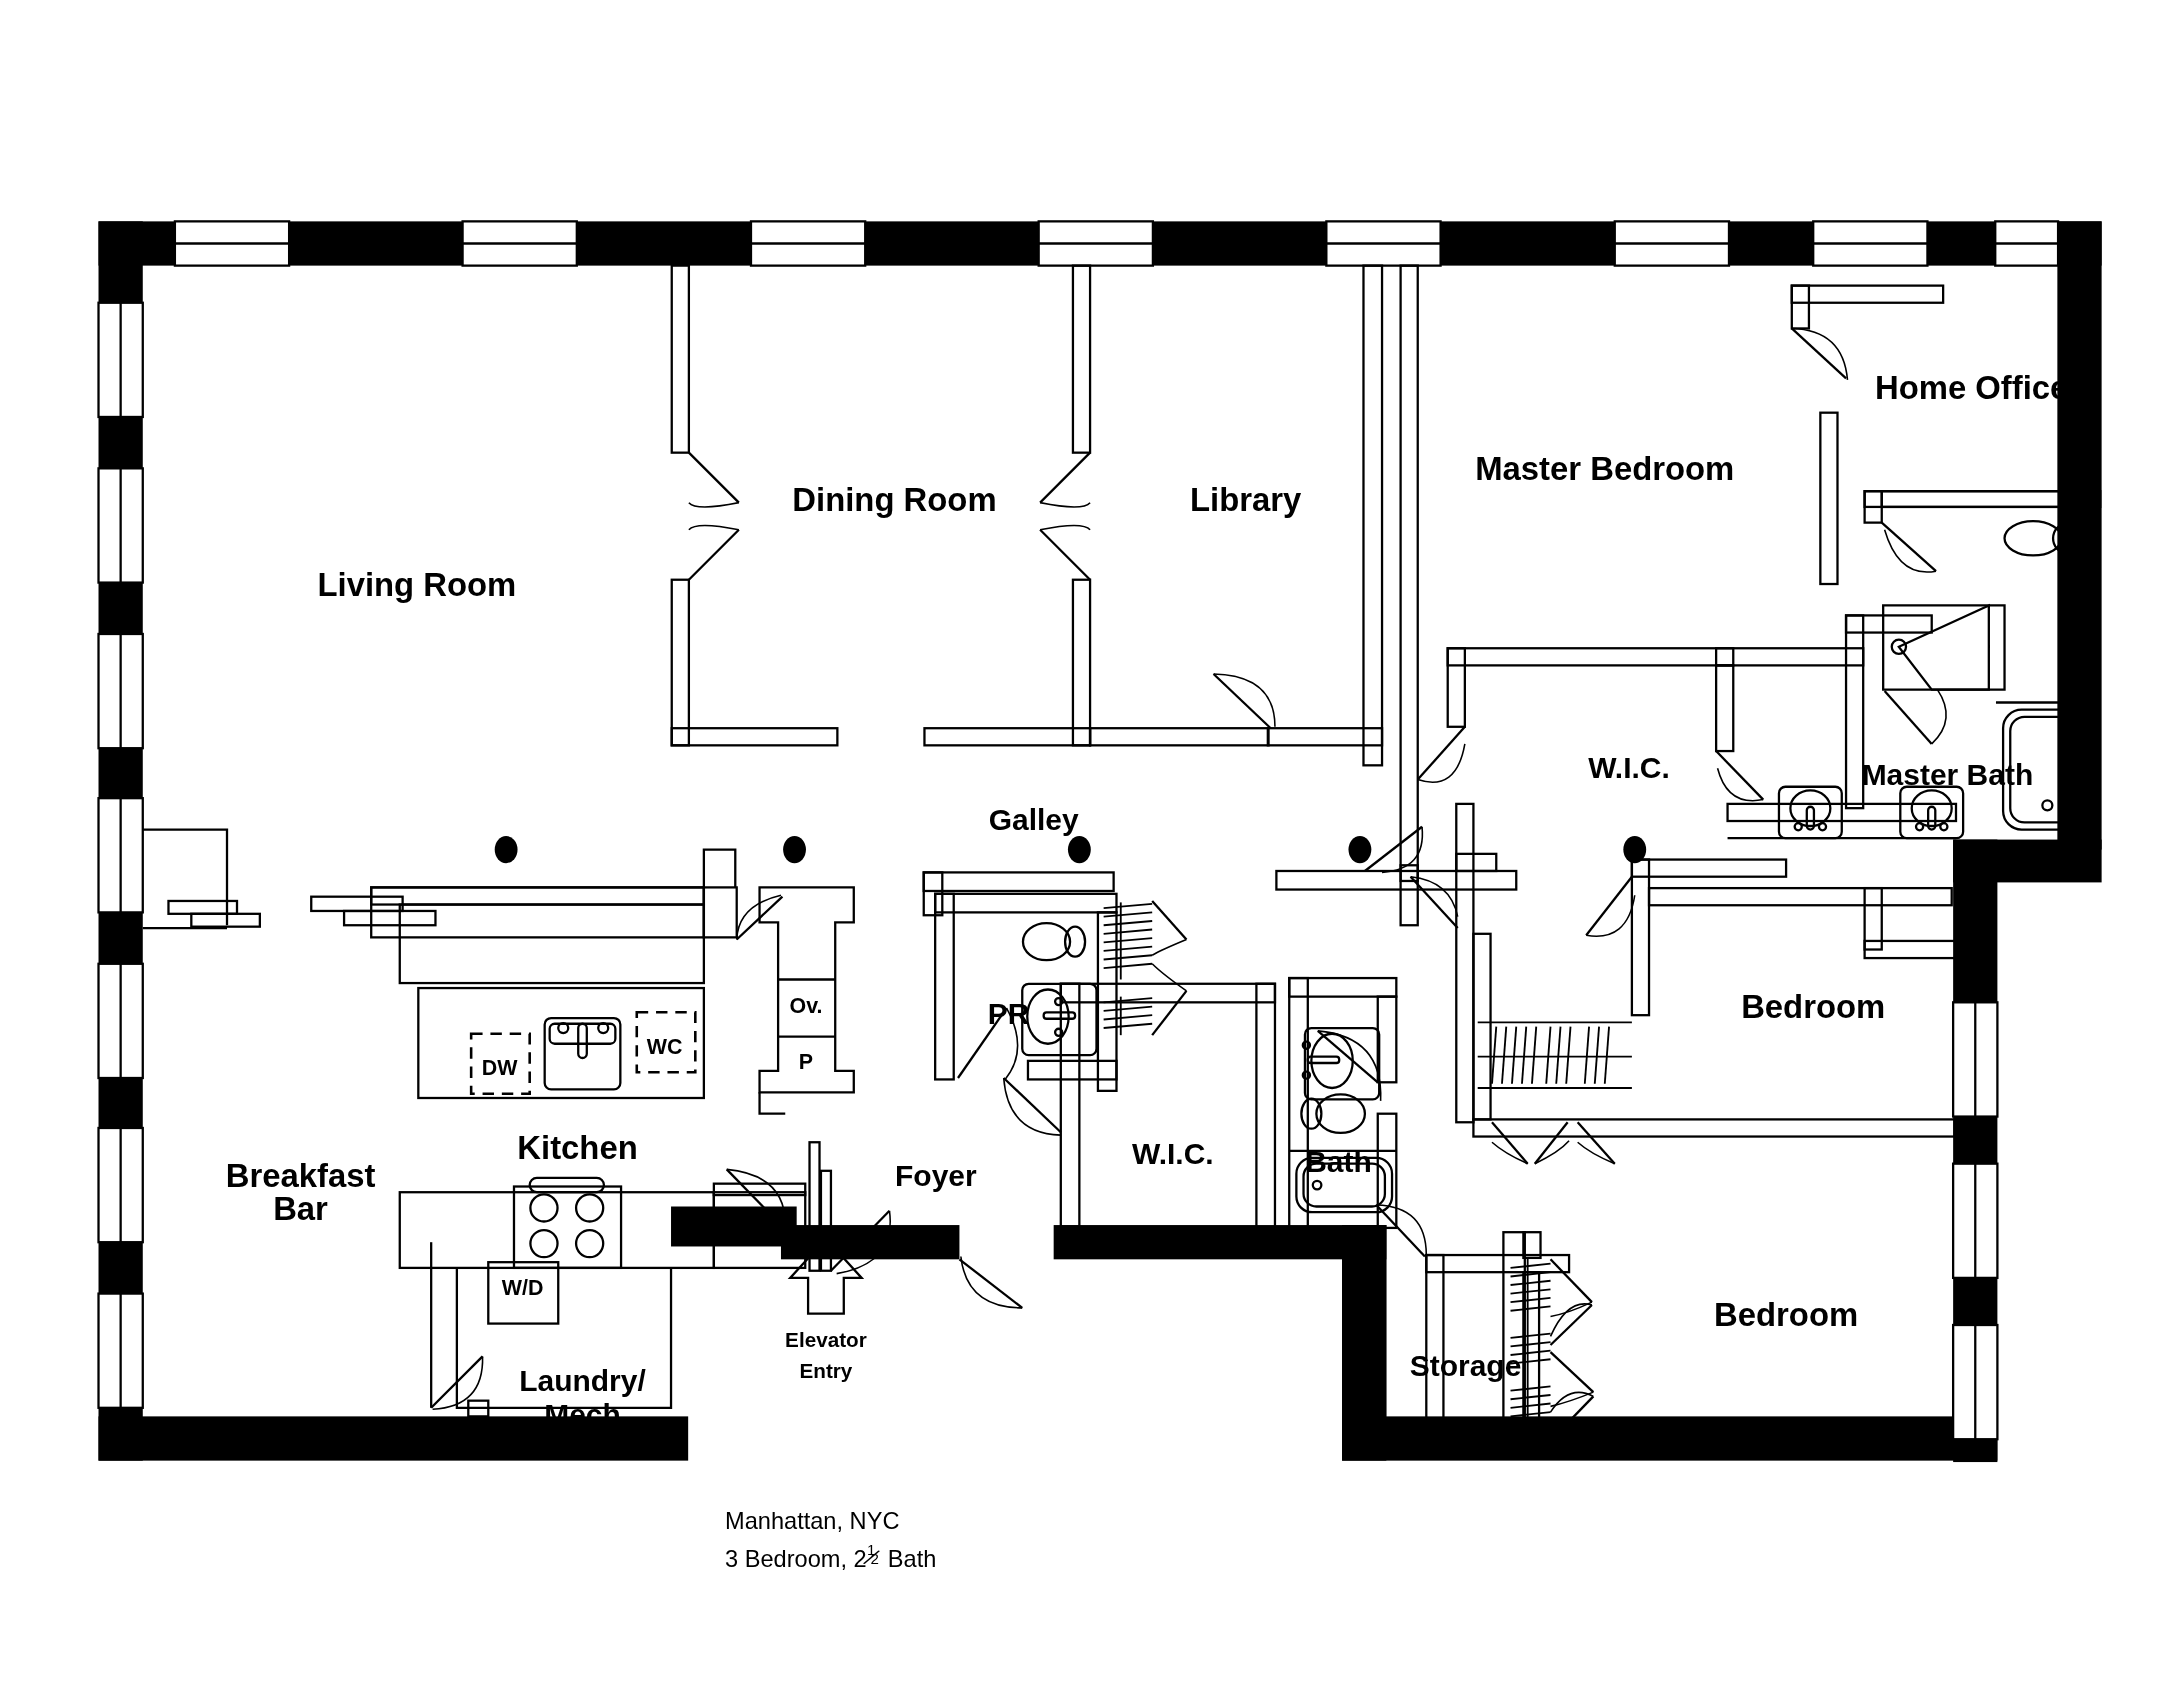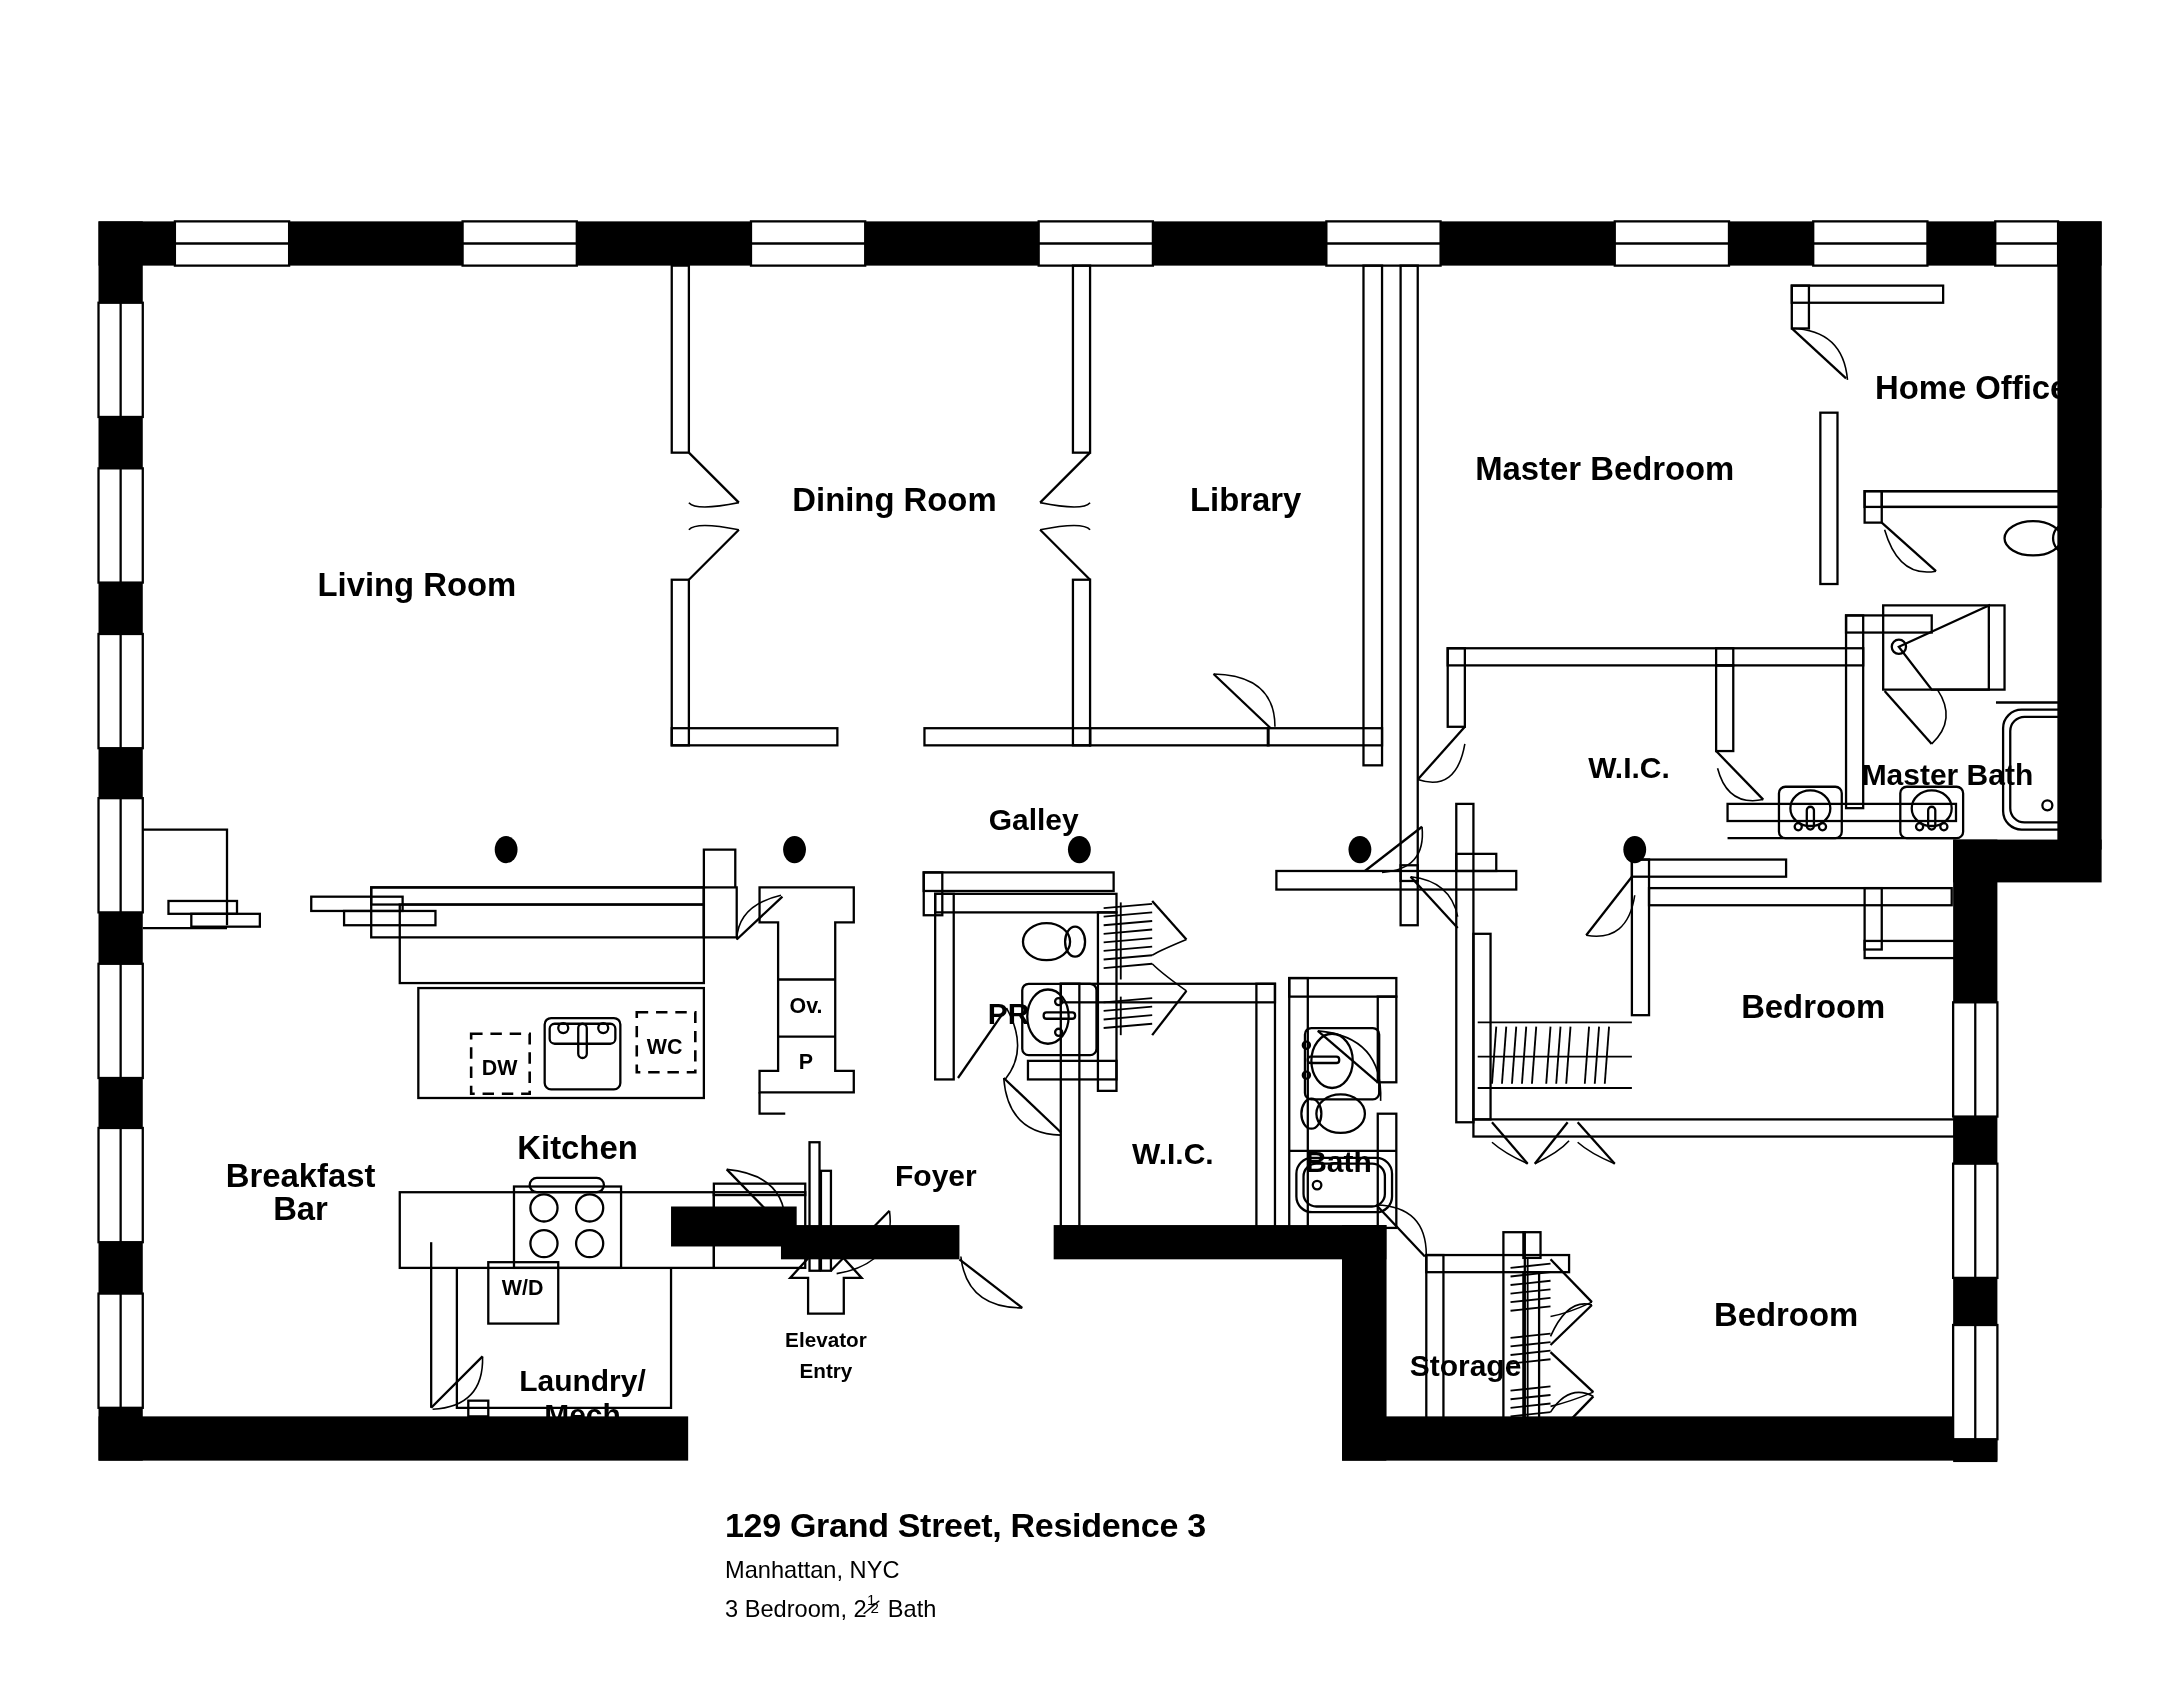--- a/index.html
+++ b/index.html
@@ -506,21 +506,20 @@
   </g>
 
   <g>
     <text class="entry-lbl" x="1157" y="1879">Elevator</text>
     <text class="entry-lbl" x="1157" y="1922">Entry</text>
   </g>
 
 </svg>
 
 <div id="caption">
-  <div class="cap-title">129 Grand Street, Residence 3</div>
   <div class="cap-sub">Manhattan, NYC</div>
   <div class="cap-sub">
     <span>3 Bedroom, 2</span><span class="frac"><span class="n">1</span><span class="b">⁄</span><span class="s">2</span></span> <span>Bath</span>
   </div>
 </div>
 
 </div>
 
 
 </body></html>

